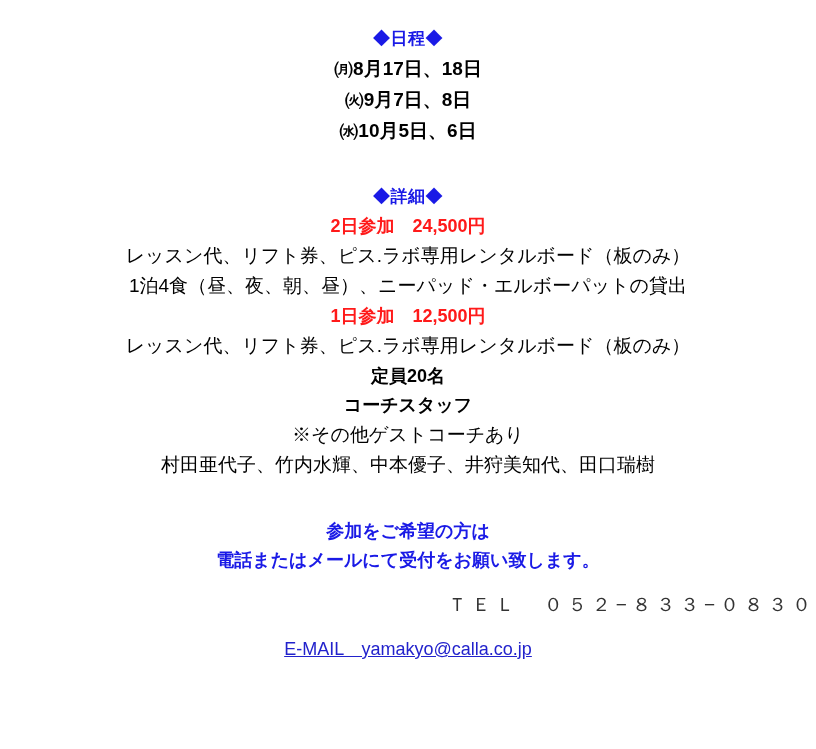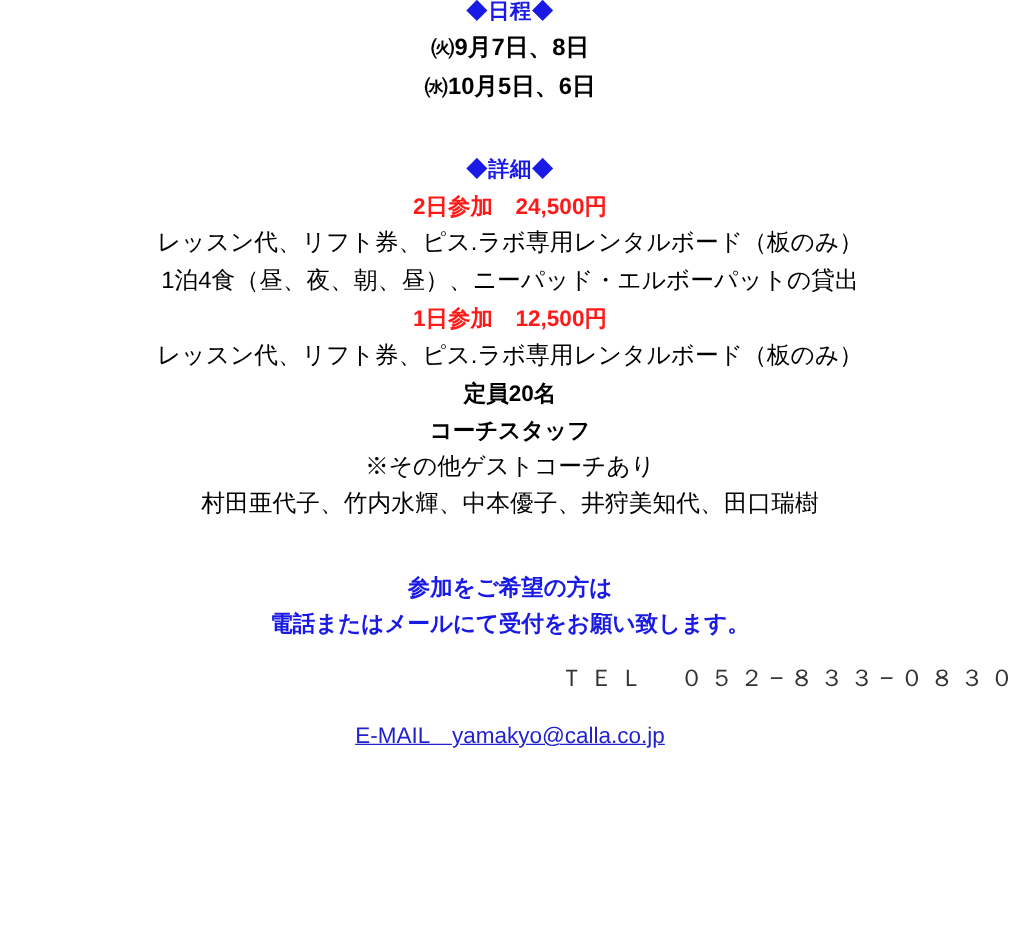--- a/index.html
+++ b/index.html
@@ -12,20 +12,21 @@
     height: 749px;
     font-family: "Liberation Sans", sans-serif;
     color: #000000;
     overflow: hidden;
   }
   .page {
     width: 816px;
     height: 749px;
     position: relative;
     box-sizing: border-box;
+    padding-top: 30px;
     text-align: center;
   }
   .line {
     text-align: center;
     line-height: 1.0;
   }
   .blue-head {
     color: #1a1ae6;
     font-weight: bold;
     font-size: 17px;
@@ -79,20 +80,21 @@
   }
   .spacer-rows > div { margin-top: 11px; }
 </style>
 </head>
 <body>
 
 <div class="page">
 
   <div class="line blue-head">◆日程◆</div>
 
+  <div class="line date-line">㈪8月17日、18日</div>
   <div class="line date-line">㈫9月7日、8日</div>
   <div class="line date-line">㈬10月5日、6日</div>
 
   <div class="gap-lg"></div>
 
   <div class="line blue-head">◆詳細◆</div>
 
   <div class="gap-sm"></div>
 
   <div class="line red-line">2日参加　24,500円</div>

